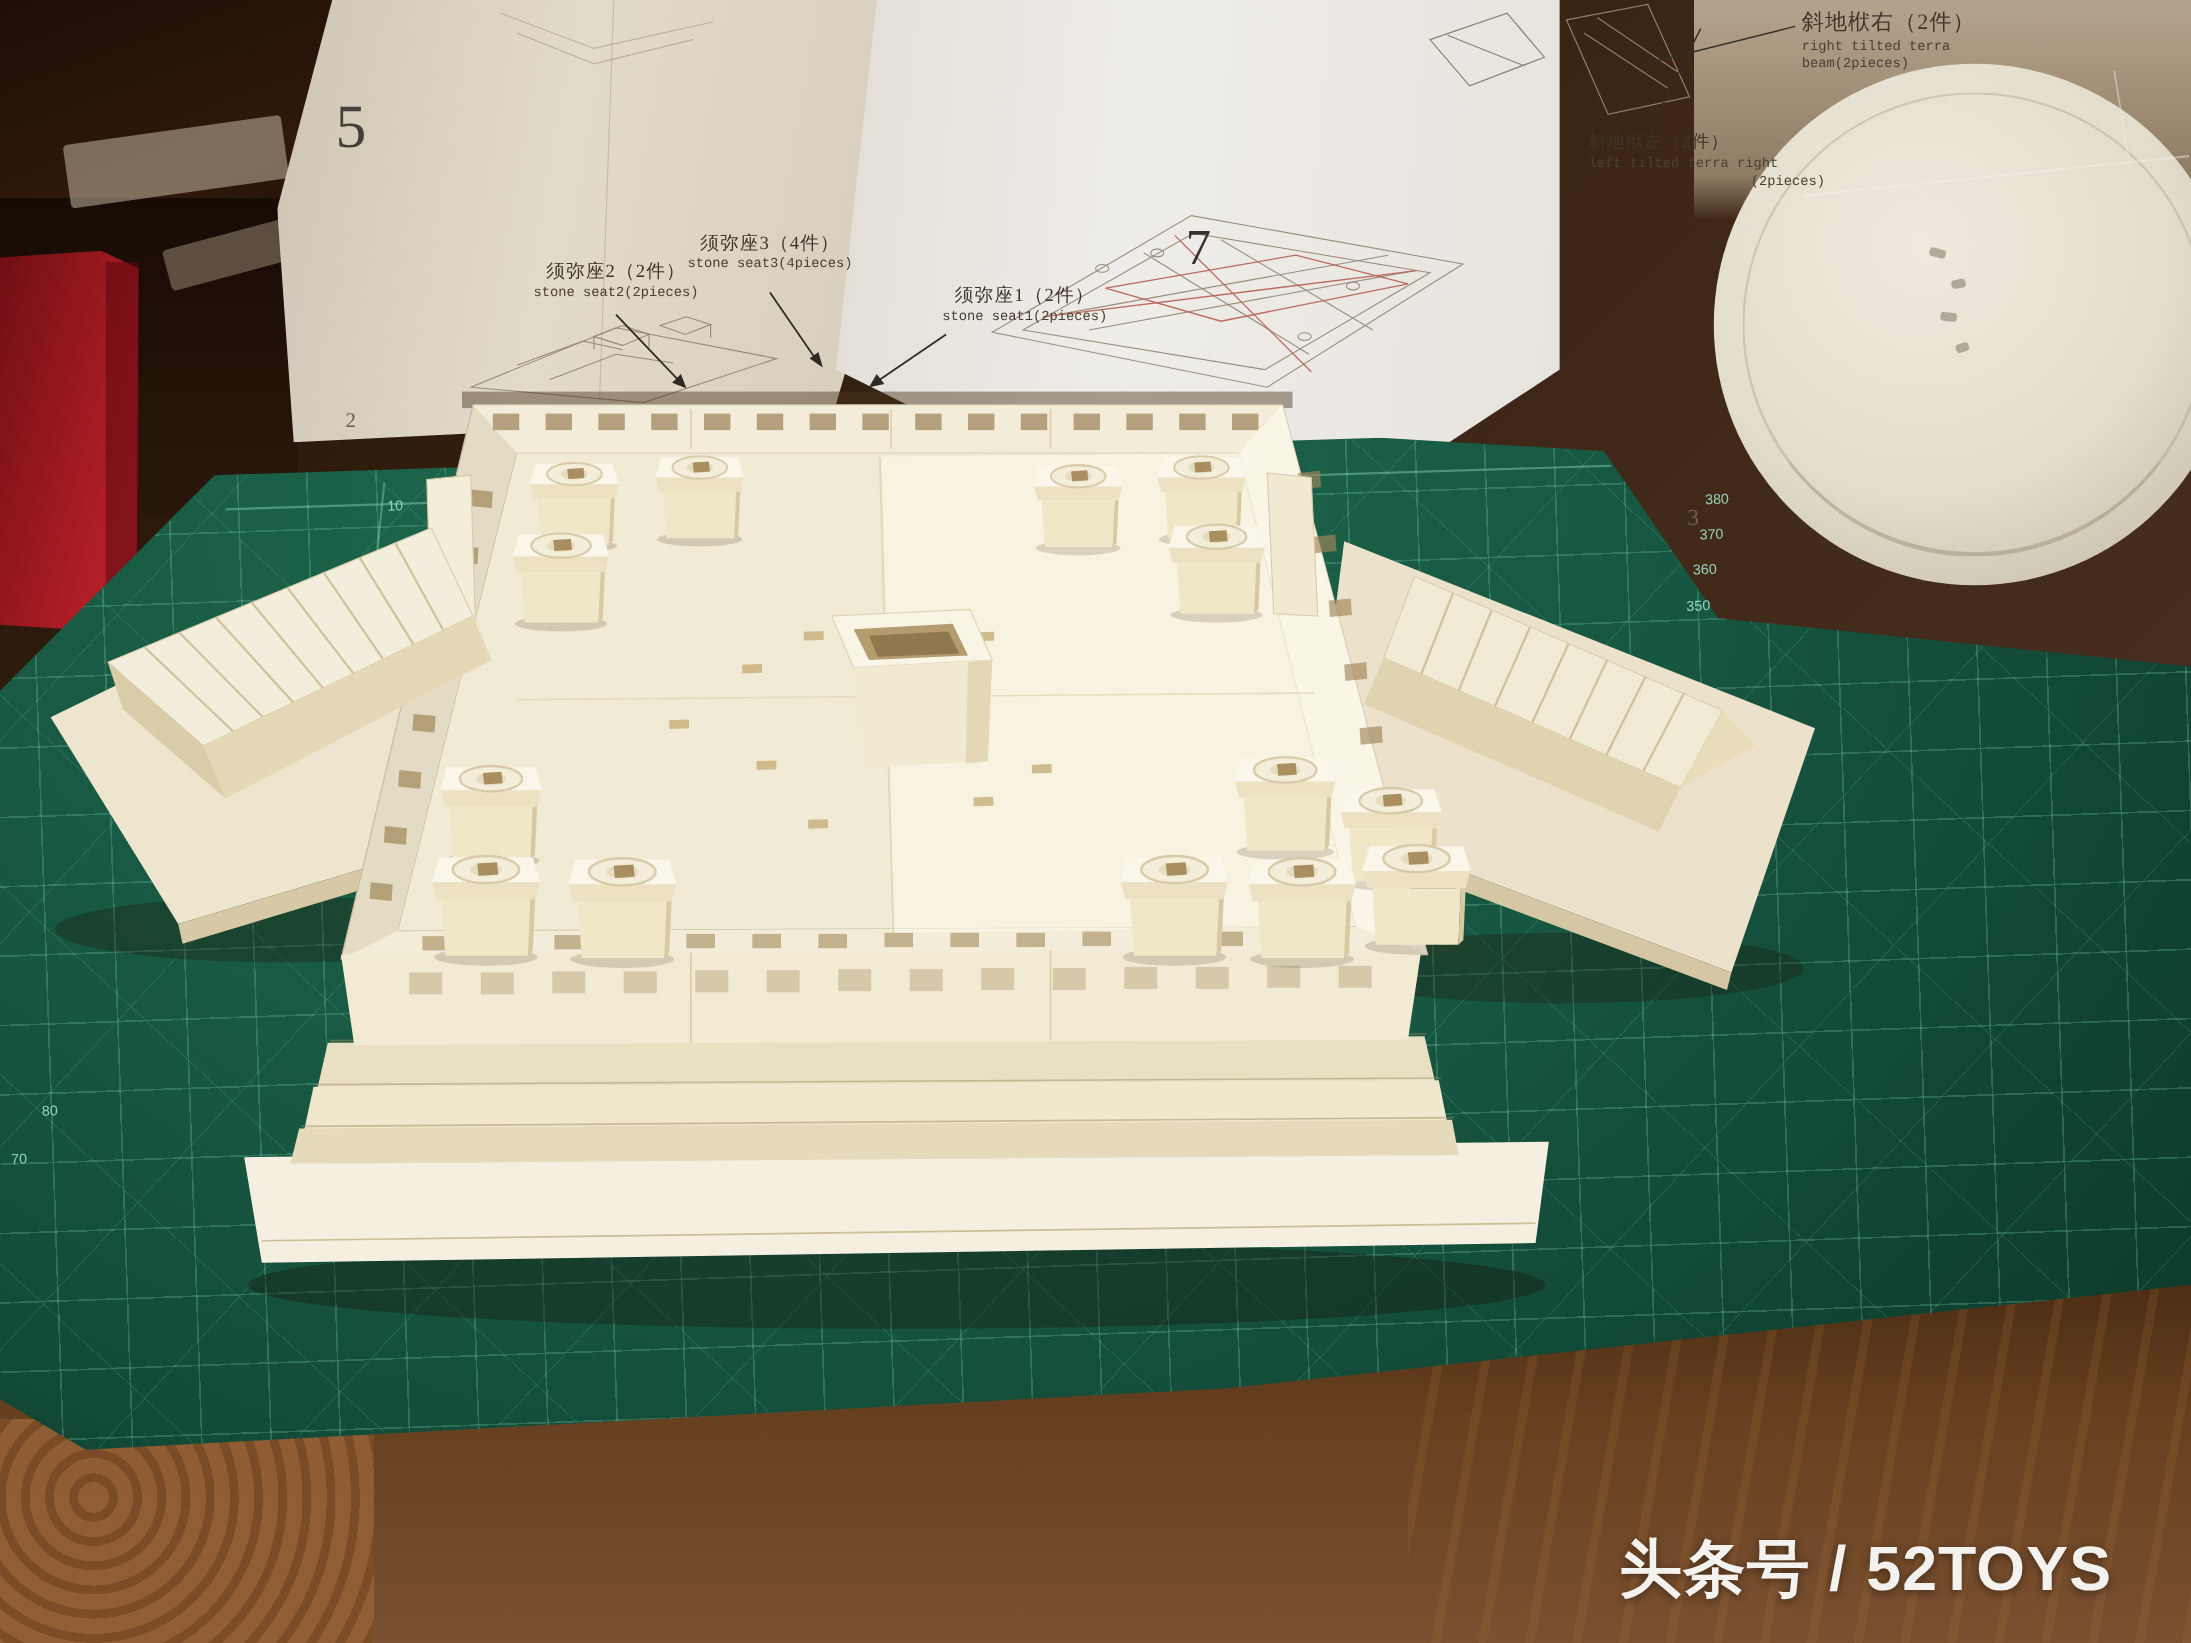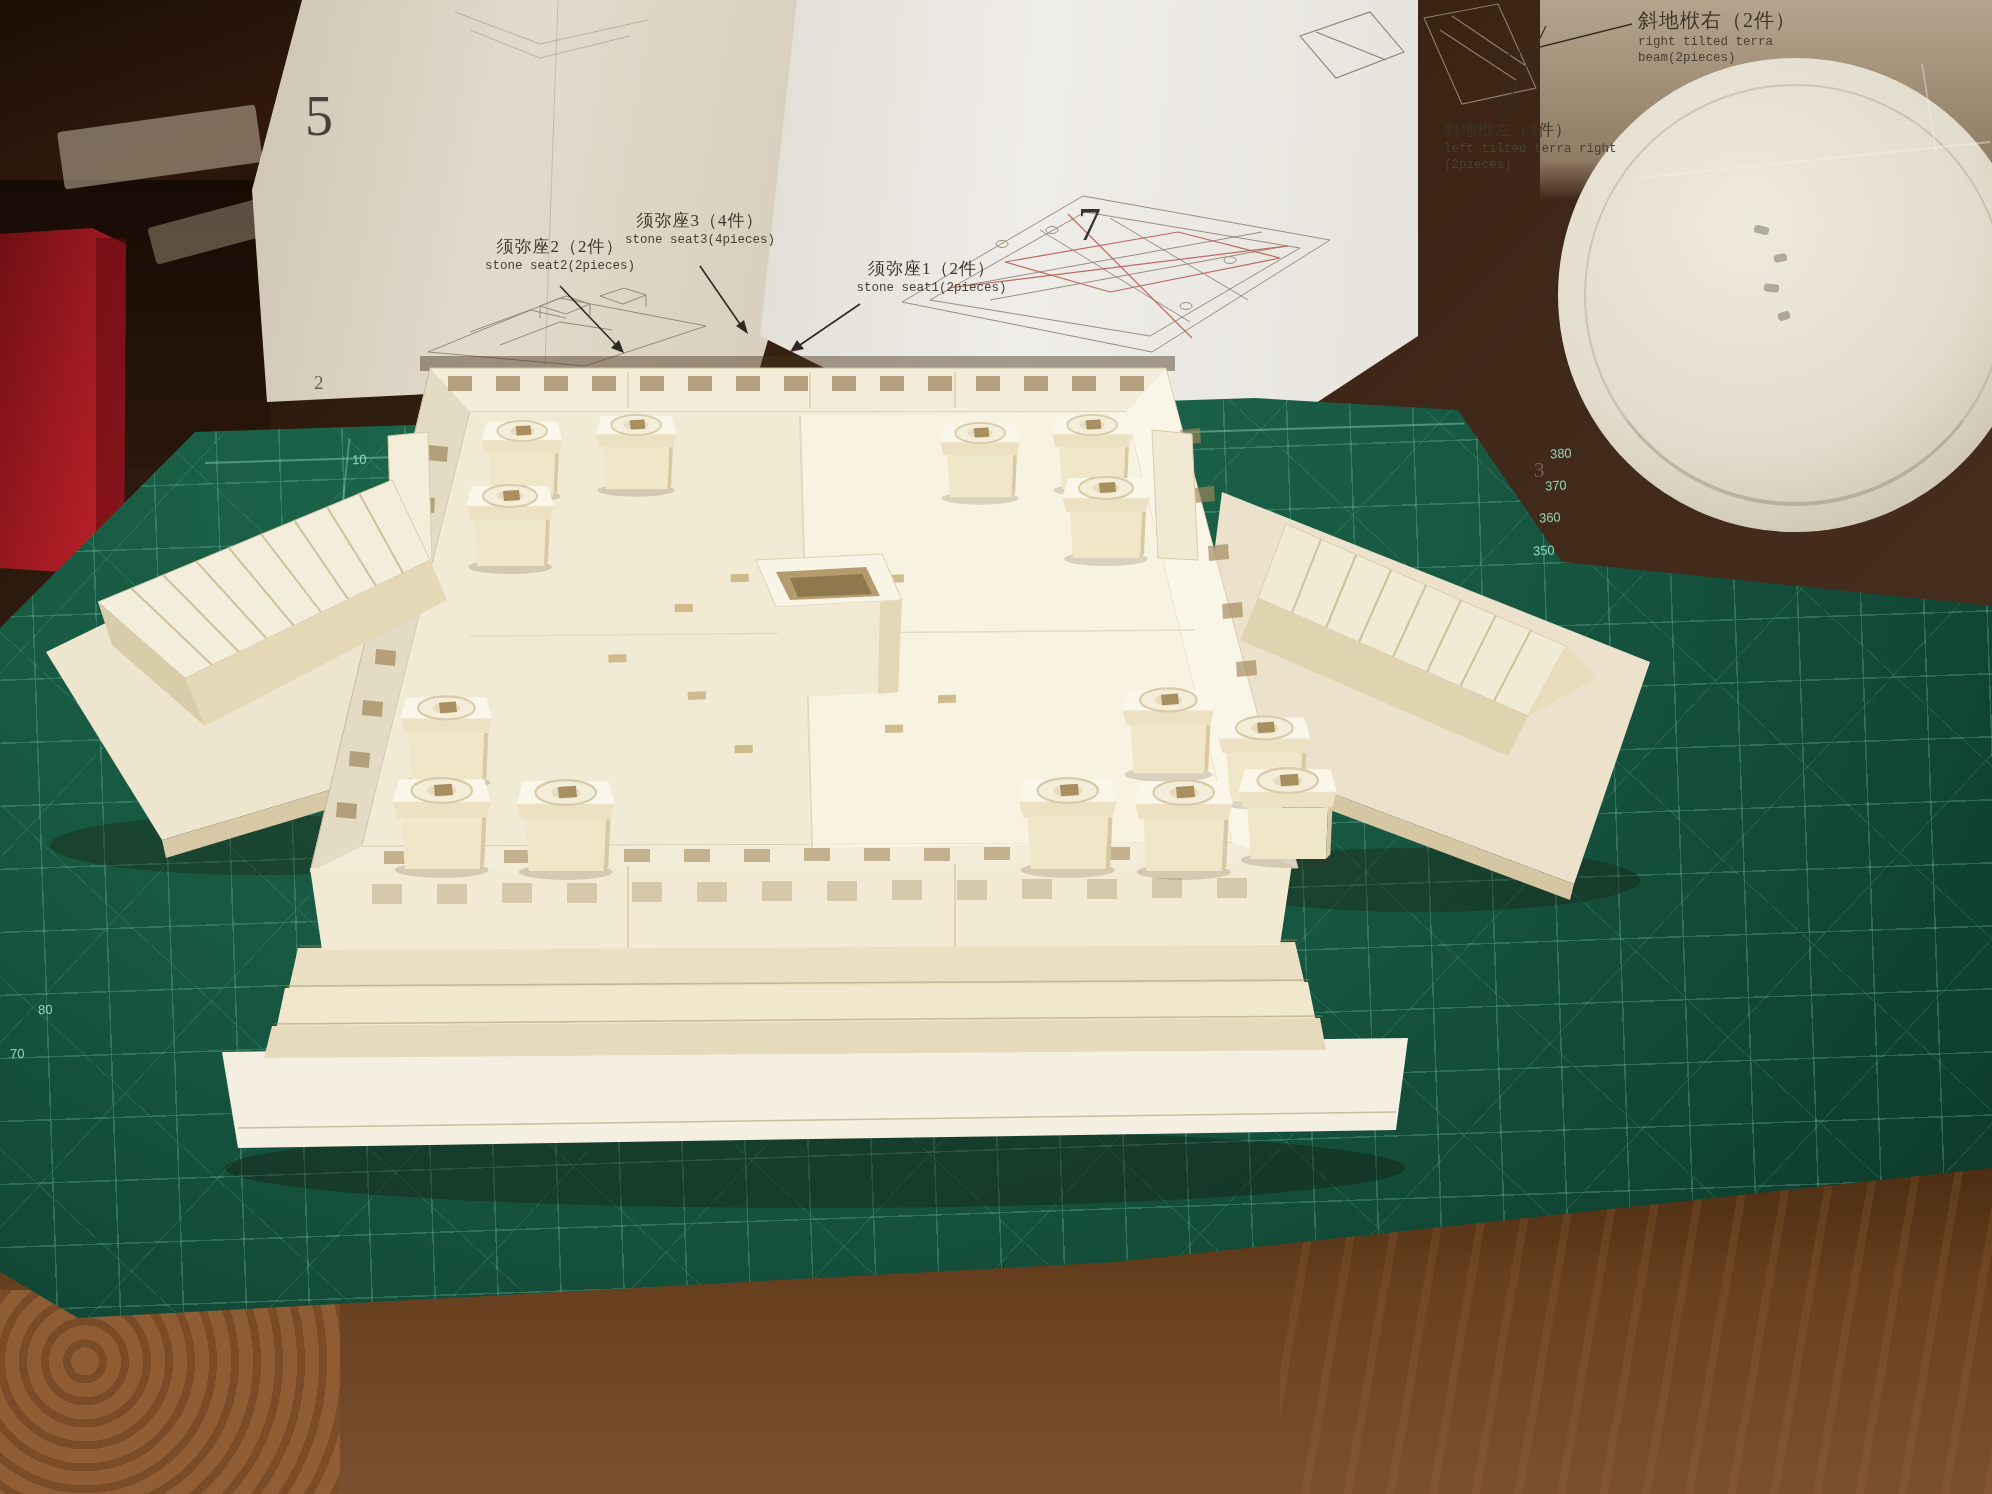--- a/index.html
+++ b/index.html
@@ -160,21 +160,21 @@
     <div class="en">stone seat1(2pieces)</div>
   </div>
   <div class="abs label left-align" style="left:1638px;top:8px;width:220px;">
     <div class="zh" style="font-size:20px;">斜地栿右（2件）</div>
     <div class="en">right tilted terra</div>
     <div class="en" style="margin-top:0;">beam(2pieces)</div>
   </div>
   <div class="abs label left-align" style="left:1444px;top:120px;width:215px;">
     <div class="zh" style="font-size:16px;">斜地栿左（2件）</div>
     <div class="en">left tilted terra right</div>
-    <div class="en" style="margin-top:0;">(2pieces)</div>
+    <div class="en" style="margin-top:0;text-align:right;">(2pieces)</div>
   </div>
 
   <div class="abs" style="left:0;top:0;width:1992px;height:1494px;
               clip-path:polygon(195px 432px,1255px 398px,1458px 410px,1562px 562px,1992px 606px,1992px 1168px,1116px 1262px,78px 1318px,0 1272px,0 628px);
               background:
                 repeating-linear-gradient(88deg,rgba(126,210,182,.26) 0 1.5px,rgba(0,0,0,0) 1.5px 63px),
                 repeating-linear-gradient(-2deg,rgba(126,210,182,.26) 0 1.5px,rgba(0,0,0,0) 1.5px 63px),
                 radial-gradient(ellipse at 35% 30%,#1e6a4e 0%,#175741 45%,#104232 75%,#0b3526 100%);"></div>
   <div class="abs" style="left:0;top:0;width:1992px;height:1494px;
               clip-path:polygon(195px 432px,1255px 398px,1458px 410px,1562px 562px,1992px 606px,1992px 1168px,1116px 1262px,78px 1318px,0 1272px,0 628px);
@@ -415,14 +415,15 @@
 
     <g>
       <polygon points="756,560 882,554 902,600 776,607" fill="#f8f4e6" stroke="#ddd2b2" stroke-width="1"></polygon>
       <polygon points="776,572 866,567 880,596 790,600" fill="#b59c6f"></polygon>
       <polygon points="790,578 862,574 872,594 798,597" fill="#8f774e"></polygon>
       <polygon points="776,607 902,600 898,692 782,698" fill="#f1e9d1"></polygon>
       <polygon points="880,602 902,600 898,692 878,694" fill="#e3d7b6"></polygon>
     </g>
   </svg>
 
+  <div class="abs watermark" style="left:1472px;top:1388px;">头条号 / 52TOYS</div>
 
 </div>
 
 </body></html>

